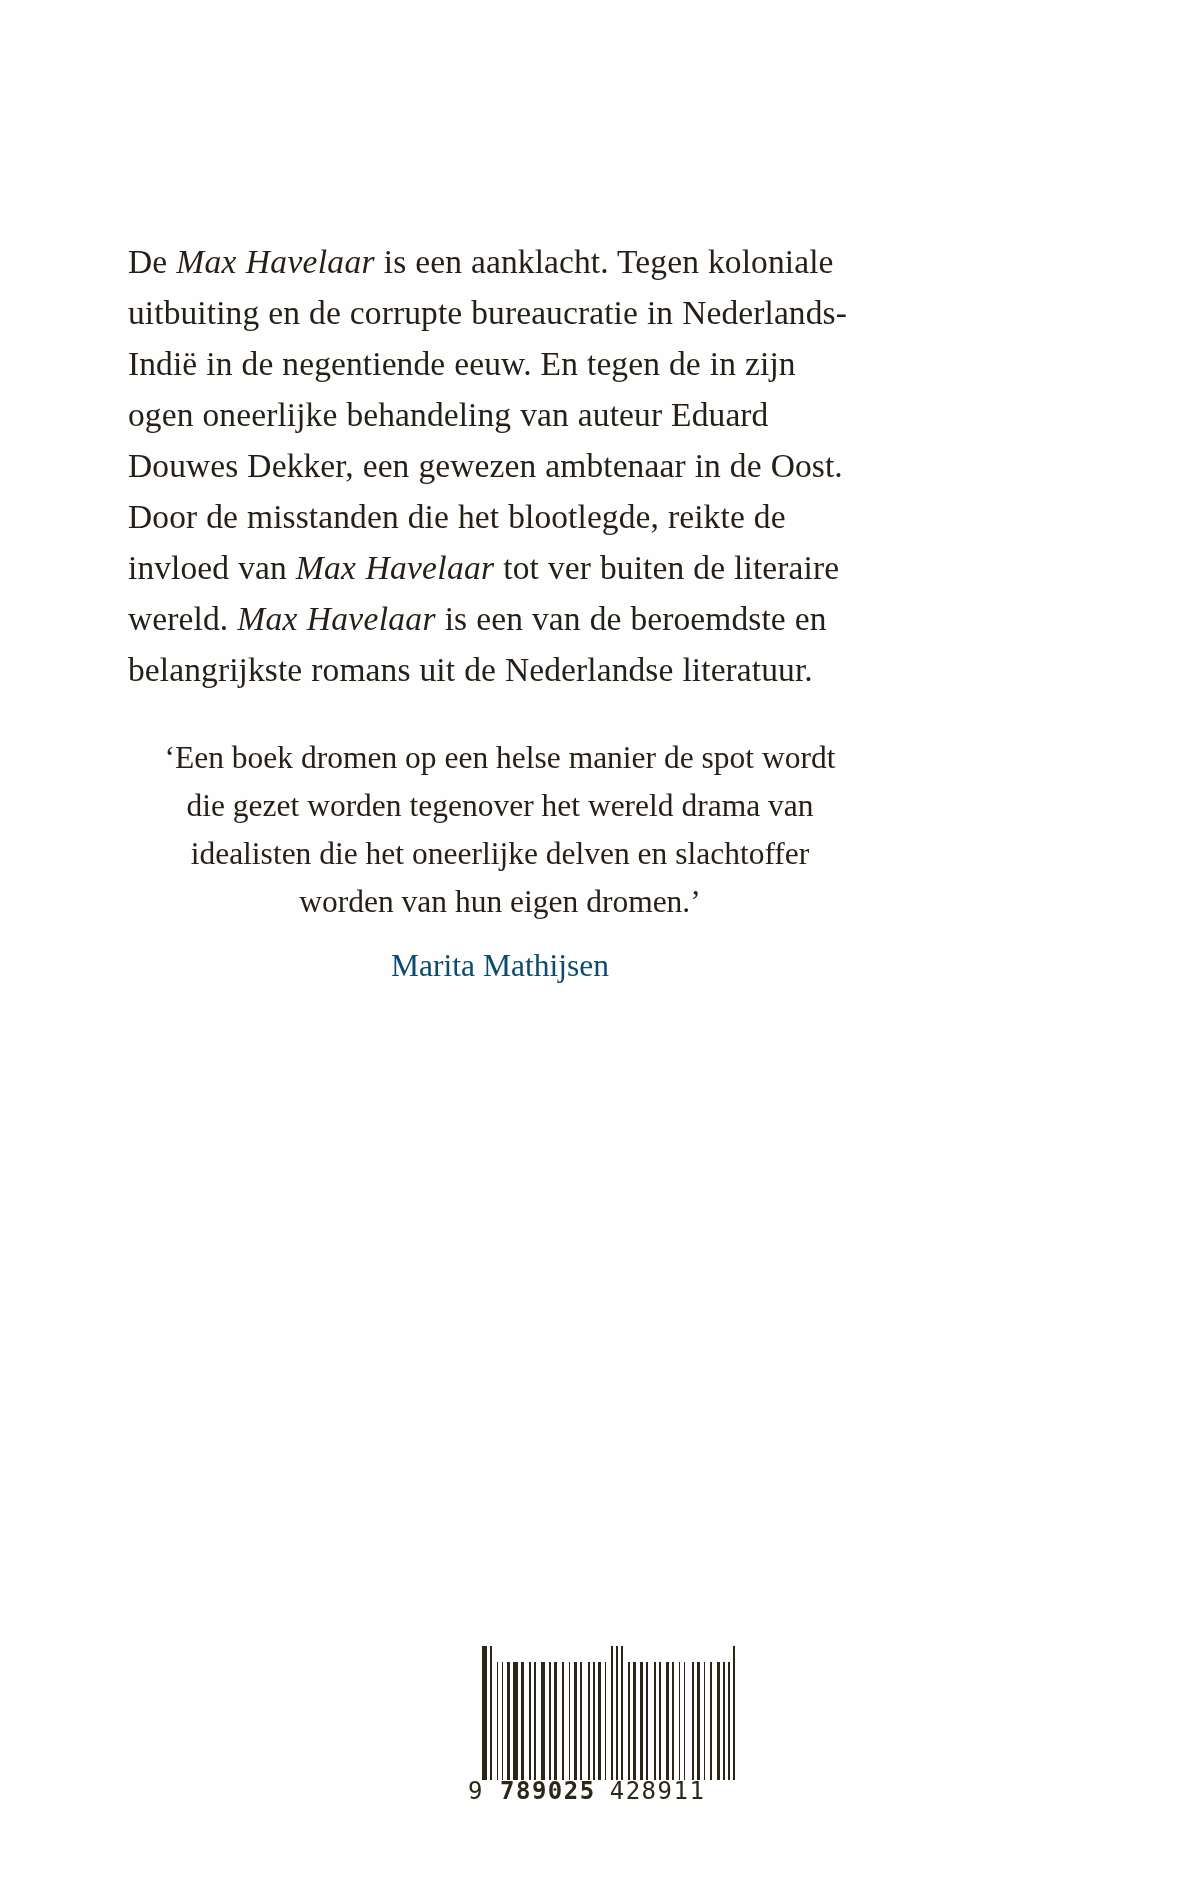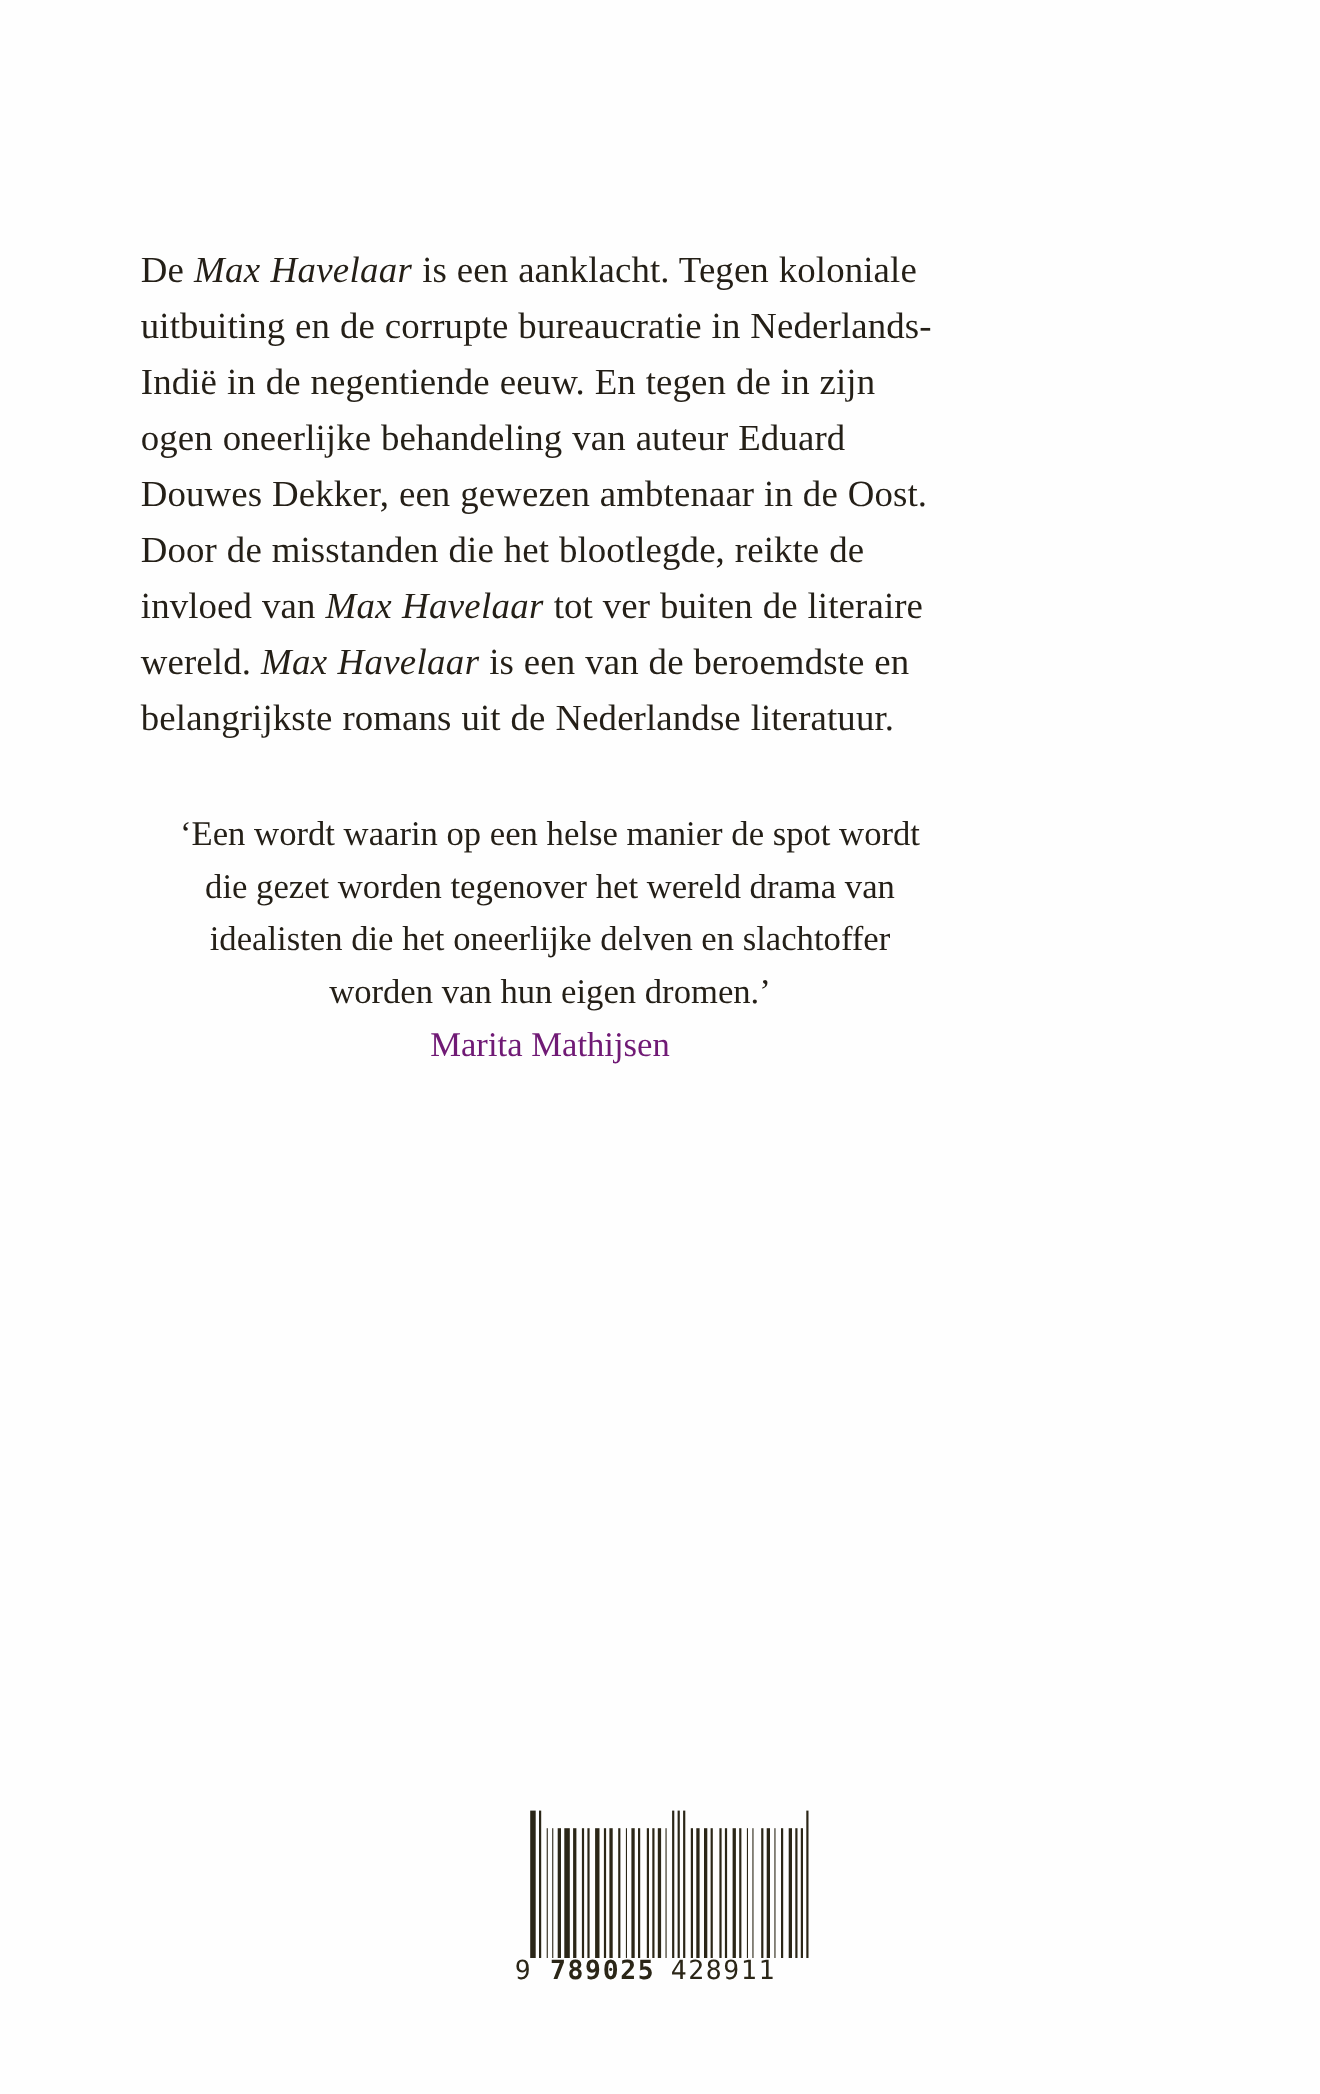--- a/index.html
+++ b/index.html
@@ -19,21 +19,21 @@
   .page {
     position: absolute;
     inset: 0;
     background: #fefefe;
   }
 
   
   .blurb {
     position: absolute;
     left: 128px;
-    top: 220px;
+    top: 236px;
     width: 740px;
     font-size: 33.5px;
     line-height: 51px;
     color: #241f17;
     text-align: left;
     letter-spacing: 0.1px;
     word-spacing: 0.5px;
   }
   .blurb .title-italic {
     font-style: italic;
@@ -52,22 +52,22 @@
   .quote-text {
     font-size: 31.5px;
     line-height: 48px;
     color: #241f17;
     font-family: "Liberation Serif", "DejaVu Serif", serif;
     letter-spacing: 0px;
   }
   .quote-attrib {
     font-size: 31.5px;
     line-height: 48px;
-    color: #701a75;
-    margin-top: 0px;
+    color: #0c4a6e;
+    margin-top: 16px;
   }
 
   
   .barcode-wrap {
     position: absolute;
     left: 468px;
     top: 1662px;
     width: 256px;
   }
   .barcode-bars {
@@ -107,21 +107,21 @@
 <body>
 
 <div class="page">
 
   <div class="blurb">
     <span id="blurb-target"><span>De </span><span class="title-italic">Max Havelaar</span><span> is een aanklacht. Tegen koloniale uitbuiting en de corrupte bureaucratie in Nederlands-Indië in de negentiende eeuw. En tegen de in zijn ogen oneerlijke behandeling van auteur Eduard Douwes Dekker, een gewezen ambtenaar in de Oost. Door de misstanden die het blootlegde, reikte de invloed van </span><span class="title-italic">Max Havelaar</span><span> tot ver buiten de literaire wereld. </span><span class="title-italic">Max Havelaar</span><span> is een van de beroemdste en belangrijkste romans uit de Nederlandse literatuur.</span></span>
   </div>
 
   <div class="quote-block">
     <div class="quote-text" id="quote-target">
-        <div>‘Een wordt waarin op een helse manier de spot wordt</div>
+        <div>‘Een boek dromen op een helse manier de spot wordt</div>
         <div>die gezet worden tegenover het wereld drama van</div>
         <div>idealisten die het oneerlijke delven en slachtoffer</div>
         <div>worden van hun eigen dromen.’</div>
       </div>
     <div class="quote-attrib">Marita Mathijsen</div>
   </div>
 
   <div class="barcode-wrap">
     <div class="barcode-bars" id="bars-target">
         <div class="bar tall" style="width: 6.3px;"></div>

